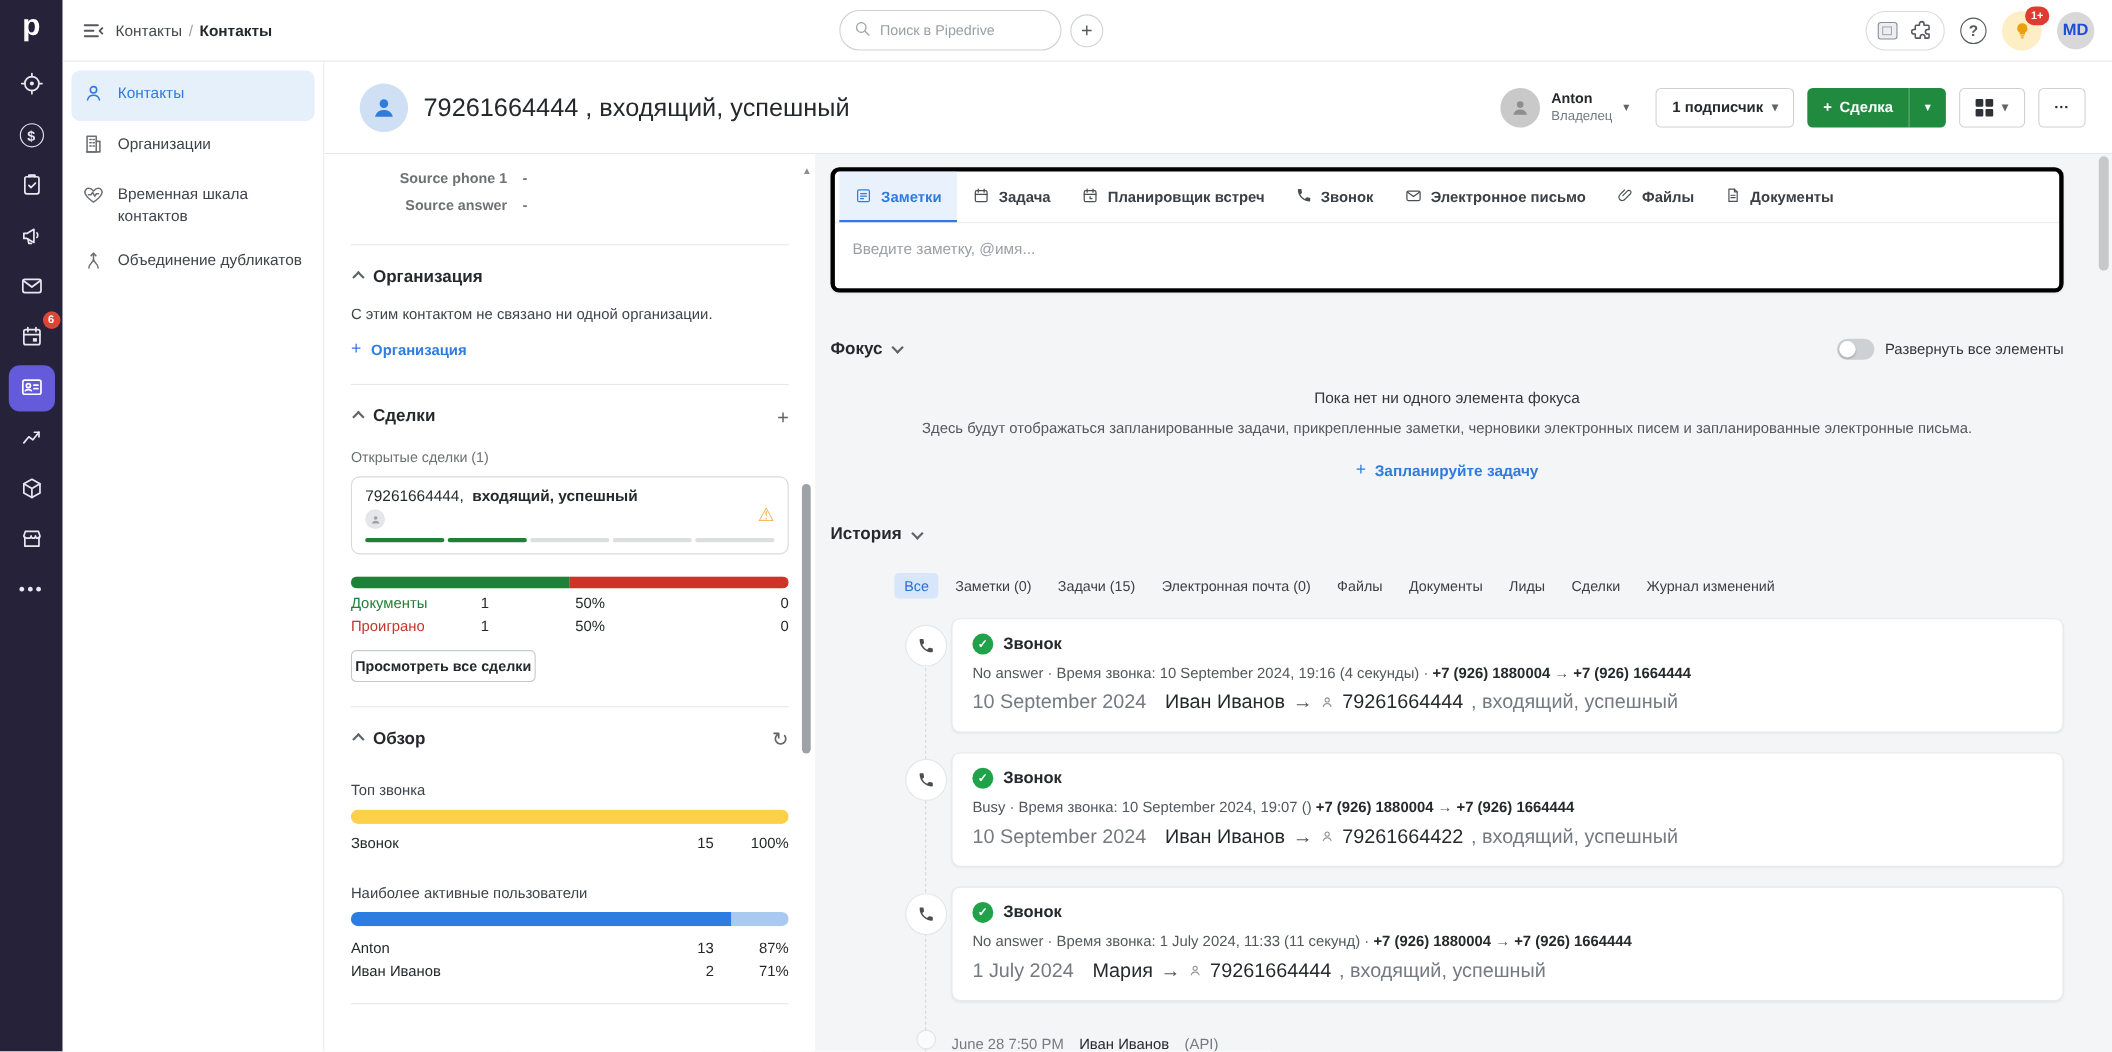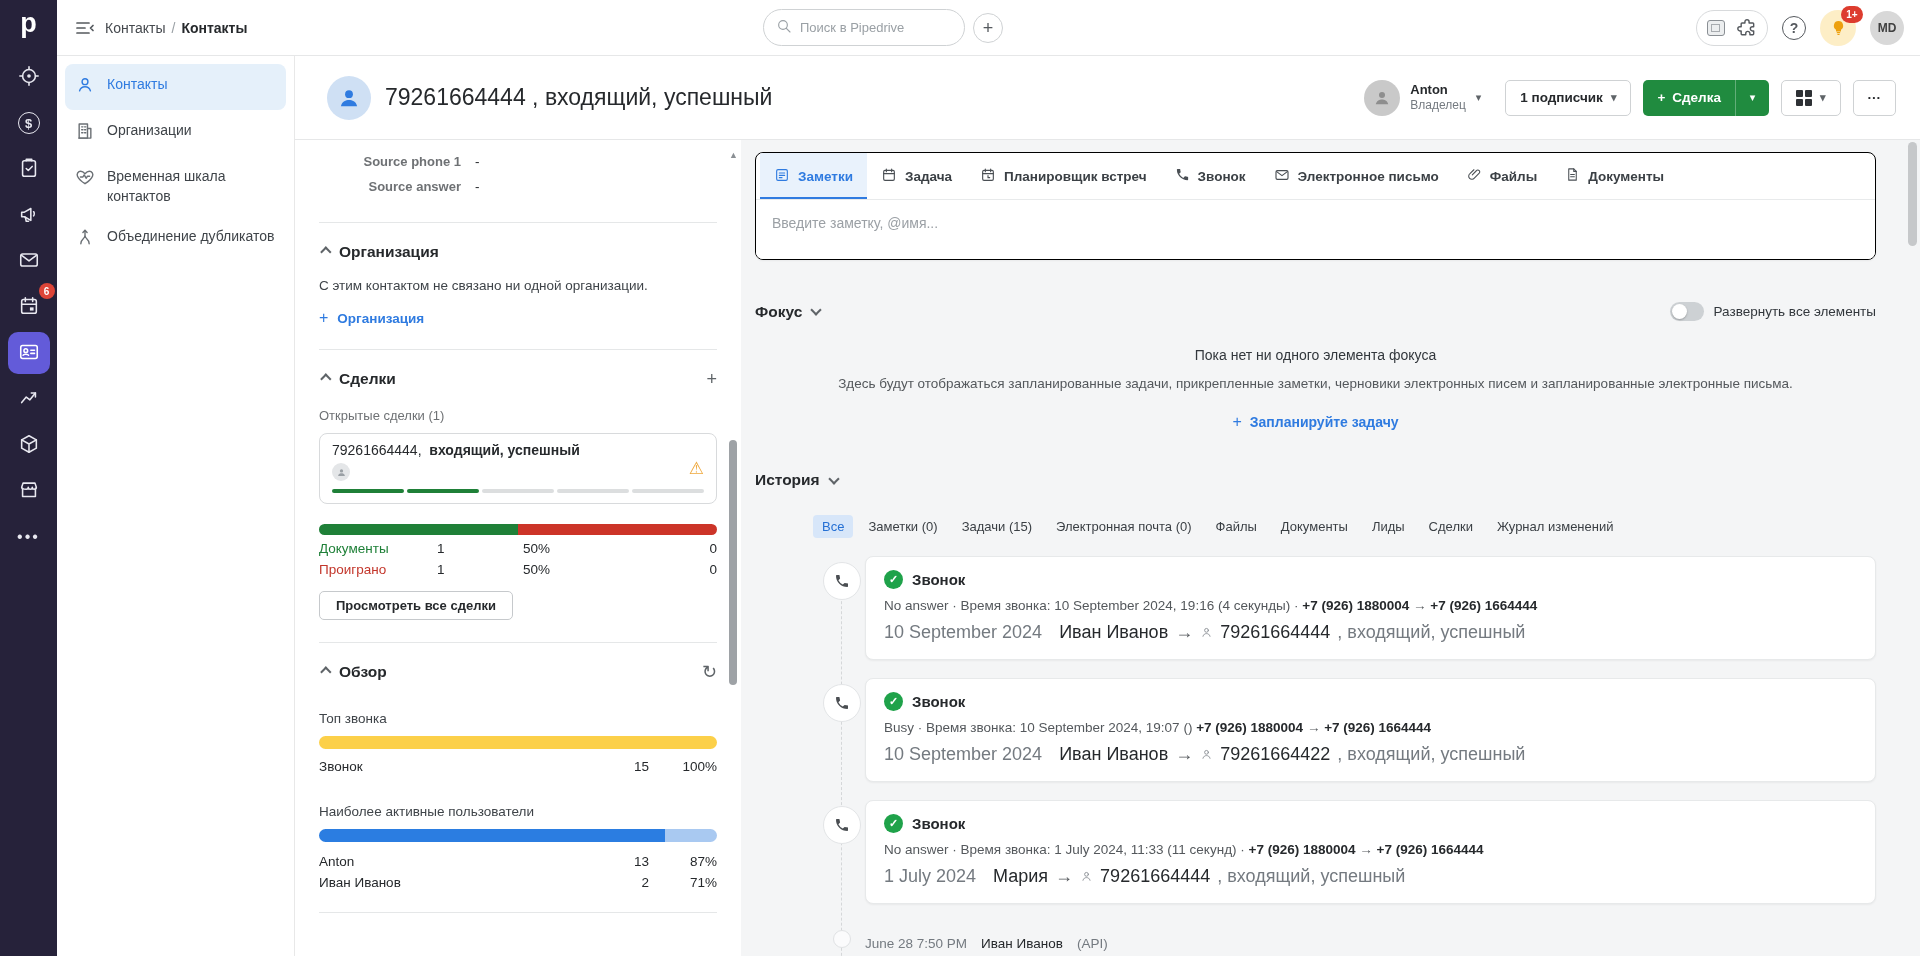--- a/index.html
+++ b/index.html
@@ -32,21 +32,21 @@
   .search-wrap input::placeholder { color:#9aa0a5; }
   .plus-btn { position:absolute; left:916px; top:13px; width:30px; height:30px; border:1px solid #cfd2d4; border-radius:50%; display:flex; align-items:center; justify-content:center; font-size:18px; color:#55595e; cursor:pointer; background:#fff; }
   .top-right { margin-left:auto; display:flex; align-items:center; gap:14px; }
   .apps-pill { border:1px solid #d8dadc; border-radius:18px; height:36px; display:flex; align-items:center; padding:0 10px; gap:12px; }
   .panel-ico { width:18px; height:16px; border:1.7px solid #8a8f94; border-radius:3px; background:#eceeef; position:relative; cursor:pointer; }
   .panel-ico::after { content:""; position:absolute; left:3px; top:3px; width:7px; height:6px; border:1.4px solid #a7abaf; }
   .puzzle-ico { color:#55595e; cursor:pointer; display:flex; }
   .help-circle { width:24px; height:24px; border:1.7px solid #55595e; border-radius:50%; display:flex; align-items:center; justify-content:center; font-size:14px; font-weight:bold; color:#55595e; cursor:pointer; }
   .bulb-wrap { width:36px; height:36px; background:#fdeec6; border-radius:50%; display:flex; align-items:center; justify-content:center; position:relative; cursor:pointer; color:#eda00e; }
   .bulb-badge { position:absolute; top:-4px; right:-7px; background:#dd3c2e; color:#fff; font-size:10px; font-weight:bold; border-radius:9px; min-width:22px; height:17px; display:flex; align-items:center; justify-content:center; }
-  .avatar-initials { width:34px; height:34px; border-radius:50%; background:#d8d8d8; color:#404040; font-size:12px; font-weight:bold; display:flex; align-items:center; justify-content:center; cursor:pointer; }
+  .avatar-initials { width:34px; height:34px; border-radius:50%; background:#d8d8d8; color:#1d4ed8; font-size:15px; font-weight:bold; display:flex; align-items:center; justify-content:center; cursor:pointer; }
 
   .content-row { flex:1; display:flex; min-height:0; }
 
   
   .subnav { width:238px; border-right:1px solid #e8e8e8; background:#fff; padding:8px; flex-shrink:0; }
   .subnav-item { display:flex; align-items:flex-start; gap:12px; padding:10px 10px; border-radius:8px; color:#3f4449; cursor:pointer; font-size:14px; line-height:20px; }
   .subnav-item svg { flex-shrink:0; margin-top:1px; color:#6b7075; }
   .subnav-item.active { background:#e5f0fa; color:#2f7be0; }
   .subnav-item.active svg { color:#2f7be0; }
 
@@ -104,38 +104,38 @@
   .wl-bar .won { background:#1f8038; }
   .wl-bar .lost { background:#cc3428; }
   .stat-row { display:flex; align-items:center; font-size:13.5px; margin-top:6px; }
   .stat-row:first-of-type { margin-top:14px; }
   .stat-label { width:118px; }
   .stat-label.won { color:#1f8038; }
   .stat-label.lost { color:#c3362b; }
   .stat-count { width:86px; color:#26292c; }
   .stat-pct { color:#26292c; }
   .stat-extra { margin-left:auto; color:#26292c; }
-  .view-all-btn { margin-top:14px; display:inline-block; border:1px solid #c6c9cc; border-radius:5px; padding:6px 16px; font-size:13px; font-weight:bold; color:#26292c; background:#fff; cursor:pointer; }
+  .view-all-btn { margin-top:14px; display:inline-block; border:1px solid #c6c9cc; border-radius:5px; padding:6px 3px; font-size:13px; font-weight:bold; color:#26292c; background:#fff; cursor:pointer; }
   .ov-label { font-size:13.5px; color:#3f4449; margin-top:30px; }
   .ov-bar { height:13px; border-radius:7px; margin-top:10px; overflow:hidden; display:flex; }
   .ov-bar .seg-yellow { background:#fcd049; }
   .ov-bar .seg-blue { background:#2b7de1; }
   .ov-bar .seg-blue-light { background:#a9c9f1; flex:1; }
   .ov-row { display:flex; align-items:center; font-size:13.5px; color:#26292c; margin-top:10px; }
   .ov-row .nm { flex:1; }
   .ov-row .cnt { width:170px; text-align:right; }
   .ov-row .pct { width:68px; text-align:right; }
   .users-rows .ov-row { margin-top:6px; }
   .users-rows .ov-row:first-child { margin-top:12px; }
 
   
   .activity { flex:1; background:#f4f5f6; padding:12px 44px 0 14px; position:relative; overflow:hidden; min-width:0; }
   .right-scrollbar { position:absolute; right:2px; top:0; width:10px; bottom:0; }
   .right-scrollbar .thumb { position:absolute; top:2px; left:0; width:9px; height:104px; background:#c6c8ca; border-radius:5px; }
-  .compose-card { background:#fff; border:1px solid #000000; border-radius:8px; box-shadow:0 1px 2px rgba(0,0,0,.05); overflow:hidden; }
+  .compose-card { background:#fff; border:4px solid #000000; border-radius:8px; box-shadow:0 1px 2px rgba(0,0,0,.05); overflow:hidden; }
   .tabs { display:flex; align-items:stretch; height:47px; border-bottom:1px solid #e8eaeb; padding:0 4px; }
   .tab { display:flex; align-items:center; gap:8px; padding:0 14px; font-size:13.5px; font-weight:bold; color:#3b4045; cursor:pointer; position:relative; white-space:nowrap; }
   .tab svg { color:#4a4f54; }
   .tab.active { background:#e9f2fc; color:#2f7be0; }
   .tab.active svg { color:#2f7be0; }
   .tab.active::after { content:""; position:absolute; left:0; right:0; bottom:0; height:2px; background:#2f7be0; }
   .compose-input { width:100%; border:none; outline:none; padding:15px 16px 28px; font-size:14px; font-family:"Liberation Sans",sans-serif; color:#26292c; }
   .compose-input::placeholder { color:#9ba0a5; }
 
   .focus-head { margin-top:42px; display:flex; align-items:center; }

